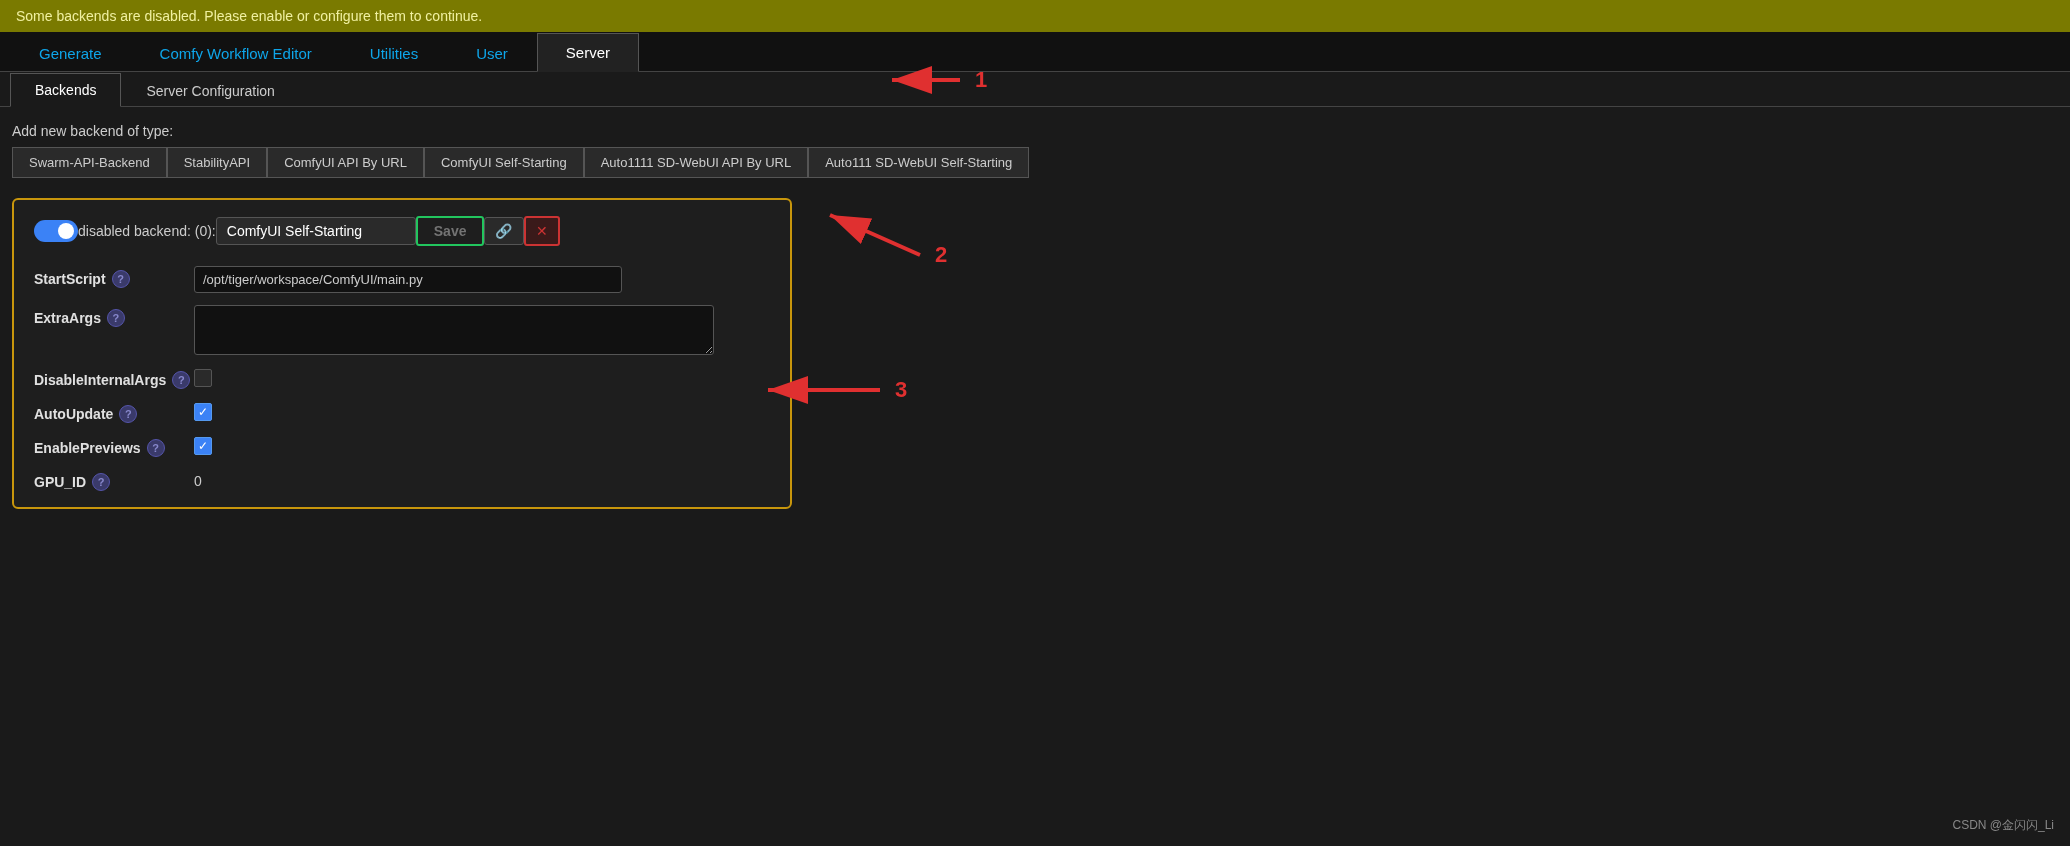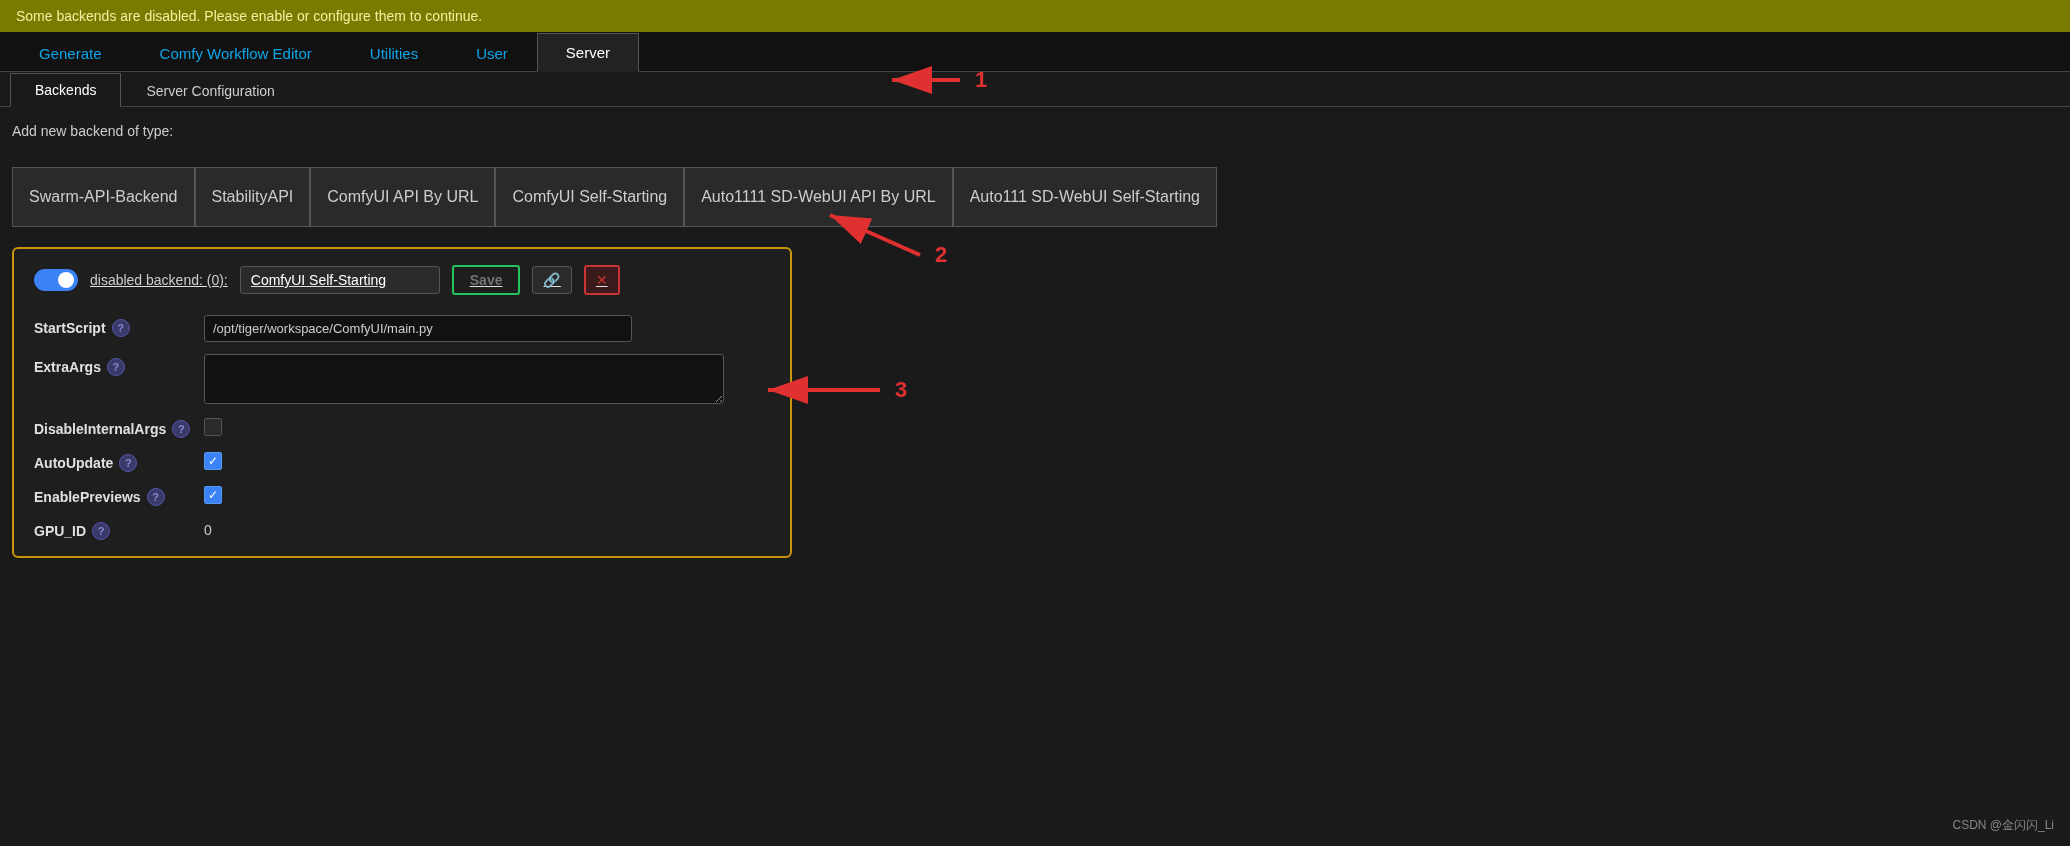--- a/index.html
+++ b/index.html
@@ -90,43 +90,40 @@
     .backend-types {
       display: flex;
       flex-wrap: wrap;
       gap: 0;
       margin-bottom: 20px;
     }
     .backend-type-btn {
       background: #2a2a2a;
       border: 1px solid #555;
       color: #ccc;
-      padding: 20px 16px;
-      cursor: pointer;
-      font-size: 16px;
+      padding: 7px 16px;
+      cursor: pointer;
+      font-size: 13px;
       white-space: nowrap;
-      margin-top: 20px;
     }
 
     
     .backend-card {
       border: 2px solid #c8960c;
       border-radius: 6px;
       padding: 16px 20px;
       max-width: 780px;
       background: #1e1e1e;
     }
 
     
     .card-header {
       display: flex;
       align-items: center;
-      gap: 12px;
       margin-bottom: 20px;
-      text-decoration: underline;
     }
 
     
     .toggle-switch {
       position: relative;
       width: 44px;
       height: 22px;
       cursor: pointer;
     }
     .toggle-track {
@@ -198,21 +195,20 @@
 
     
     .form-section {
       display: flex;
       flex-direction: column;
       gap: 12px;
     }
     .form-row {
       display: flex;
       align-items: flex-start;
-      gap: 10px;
     }
     .form-label {
       font-weight: bold;
       color: #e0e0e0;
       font-size: 14px;
       min-width: 160px;
       display: flex;
       align-items: center;
       gap: 6px;
       padding-top: 4px;

